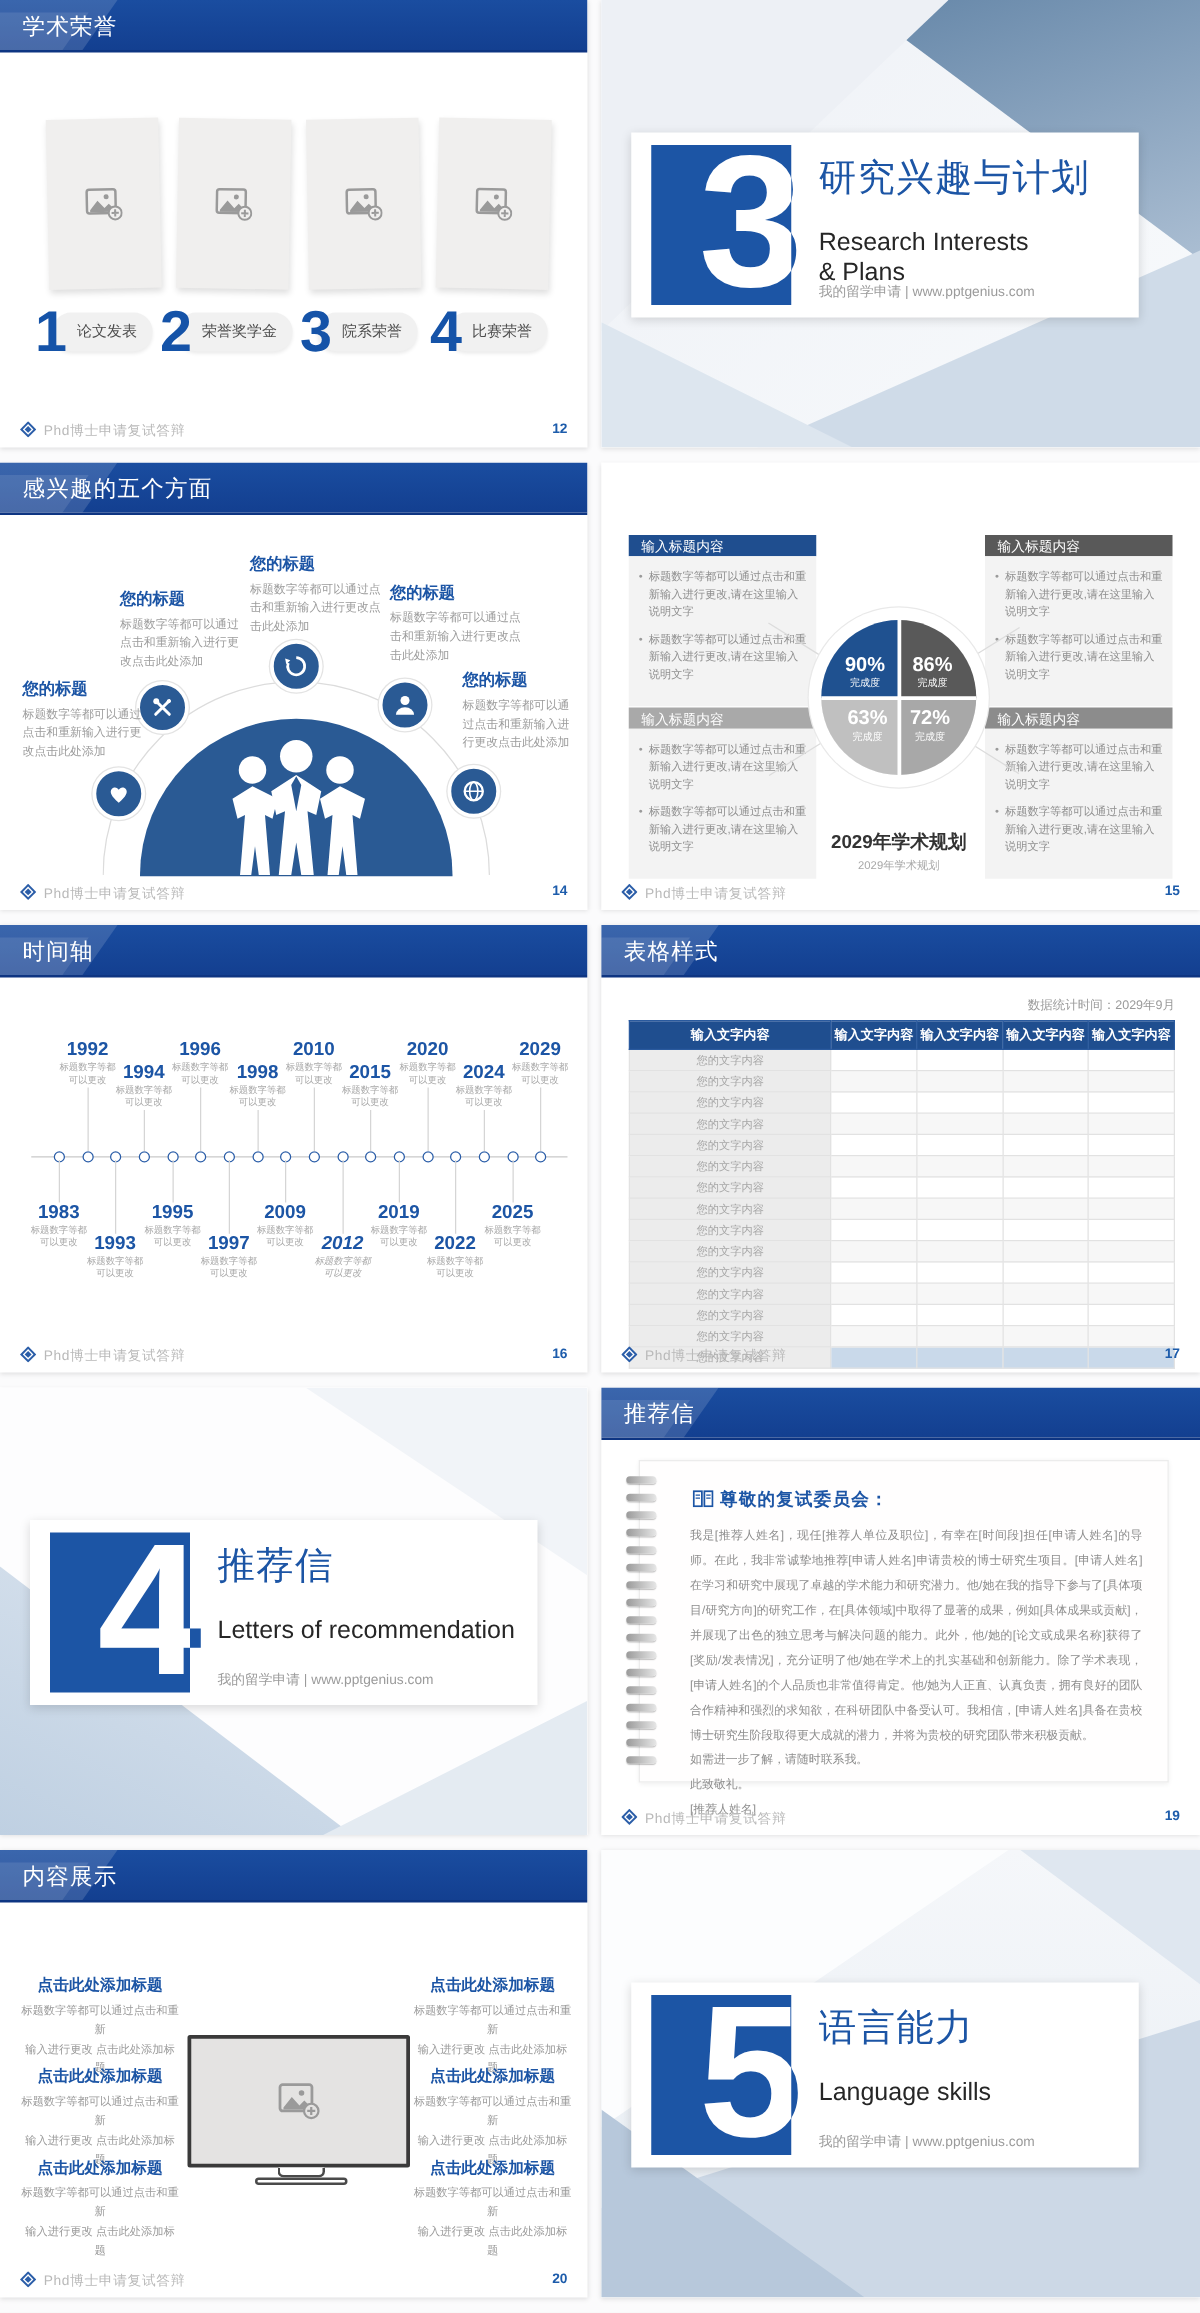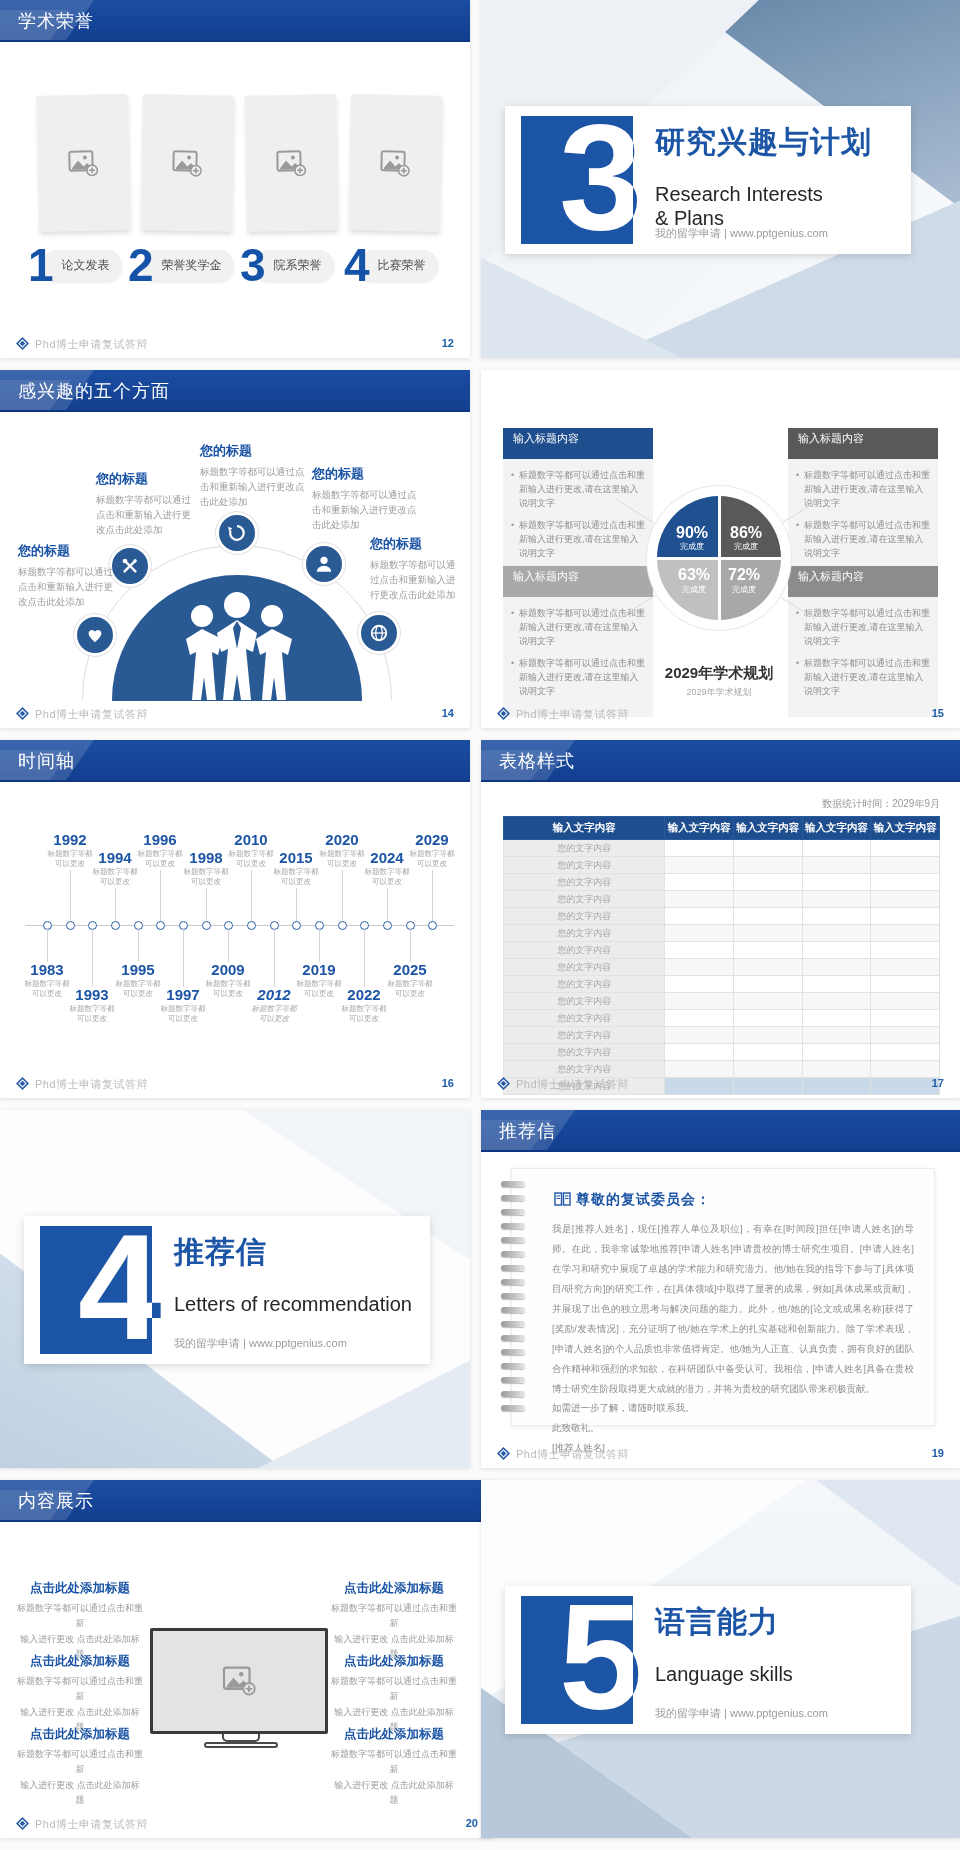--- a/index.html
+++ b/index.html
@@ -19,39 +19,39 @@
   .bg{position:absolute;inset:0;}
   .poly{position:absolute;inset:0;}
   .cover-card{position:absolute;left:24px;top:106px;width:406px;height:148px;background:#fff;box-shadow:0 2px 8px rgba(0,0,0,.15);}
   .numwrap{position:absolute;left:16px;top:10px;width:112px;height:128px;}
   .nsq{position:absolute;inset:0;background:#1c55a5;}
   .ndig{position:absolute;left:38px;top:-14px;font-size:150px;line-height:1;font-weight:bold;font-family:"Liberation Sans",sans-serif;}
   .nblue{color:#1c55a5;}
   .nclip{position:absolute;inset:0;overflow:hidden;}
   .nwhite{color:#fff;}
   .ctext{position:absolute;left:150px;top:16px;right:10px;}
-  .ctitle{margin:0;font-size:30px;font-weight:bold;color:#1c55a5;letter-spacing:1px;}
+  .ctitle{margin:0;font-size:30px;font-weight:normal;color:#1c55a5;letter-spacing:1px;}
   .csub{margin-top:19px;font-size:20px;color:#262626;line-height:1.2;}
   .ctag{position:absolute;left:150px;bottom:13px;font-size:11px;color:#9b9b9b;}
   
   .pcard{position:absolute;top:95px;width:90px;height:136px;background:#f0efee;box-shadow:1px 3px 5px rgba(0,0,0,.13);display:flex;align-items:center;justify-content:center;}
   .hn{position:absolute;top:242px;display:flex;align-items:center;}
   .hn b{font-size:46px;font-weight:800;color:#1553a8;position:relative;z-index:2;line-height:1;}
   .hn .pill{margin-left:-12px;background:#f1f1f1;border-radius:15px;padding:7px 12px 7px 20px;font-size:12px;color:#4d4d4d;box-shadow:0 2px 3px rgba(0,0,0,.08);white-space:nowrap;}
   
   .archalf{position:absolute;left:82px;top:175px;width:310px;height:155px;overflow:hidden;}
   .arccirc{width:310px;height:310px;border-radius:50%;border:1px solid #dcdcdc;box-sizing:border-box;}
   .dome{position:absolute;left:112px;top:205px;width:250px;height:126px;background:#2a5a94;border-radius:125px 125px 0 0;}
   .badge{position:absolute;width:42px;height:42px;border-radius:50%;background:#2a5a94;border:3px solid #fff;box-shadow:0 0 0 1px #e3e3e3;display:flex;align-items:center;justify-content:center;box-sizing:border-box;}
   .ilabel{position:absolute;width:112px;}
   .ilabel h4{margin:0 0 4px 0;font-size:13px;color:#1c55a5;}
   .ilabel p{margin:0;font-size:9.5px;color:#9c9c9c;line-height:1.6;}
   
   .panel{position:absolute;width:150px;}
-  .phead{height:31px;line-height:20px;color:#fff;font-size:11px;padding-left:10px;box-sizing:border-box;}
+  .phead{height:17px;line-height:20px;color:#fff;font-size:11px;padding-left:10px;box-sizing:border-box;}
   .pbody{background:#f3f3f3;padding:10px 8px;min-height:88px;}
   .pbody p{position:relative;margin:0 0 8px 0;padding-left:8px;font-size:9px;color:#8f8f8f;line-height:1.55;}
   .pbody p:before{content:"•";position:absolute;left:0;top:0;color:#9a9a9a;}
   .ph-blue{background:#1f4e8f;} .ph-dgray{background:#595959;} .ph-lgray{background:#a9a9a9;} .ph-mgray{background:#8c8c8c;}
   .pie{position:absolute;left:176px;top:126px;width:124px;height:124px;border-radius:50%;background:conic-gradient(#595959 0% 25%,#a8a8a8 25% 50%,#c0c0c0 50% 75%,#1f5190 75% 100%);box-shadow:0 0 0 10px #fff,0 0 0 11px #e9e9e9;}
   .gapv{position:absolute;left:60.5px;top:0;bottom:0;width:3px;background:#fff;}
   .gaph{position:absolute;top:60.5px;left:0;right:0;height:3px;background:#fff;}
   .plab{position:absolute;color:#fff;text-align:center;line-height:1.15;}
   .plab b{font-size:16px;font-weight:bold;}
   .plab i{display:block;font-style:normal;font-size:8px;}
@@ -665,21 +665,21 @@
       <span class="flogo"><svg width="13" height="13" viewBox="0 0 14 14">
             <path d="M7 0 L14 7 L7 14 L0 7 Z" fill="#2a5da8"></path>
             <path d="M7 2.4 L11.6 7 L7 11.6 L2.4 7 Z" fill="#fff"></path>
             <path d="M7 4 L10 7 L7 10 L4 7 Z" fill="#2a5da8"></path>
           </svg></span>
       <span class="ftext">Phd博士申请复试答辩</span>
       <span class="fpage">19</span>
     </div>
   </section>
 
-  <section class="slide" style="left:0;top:1480px;width:470px;padding-left:24px;">
+  <section class="slide" style="left:0;top:1480px;width:470px;">
     <div class="hbar">
         <i class="t1"></i>
         <i class="t2"></i>
       <span class="htitle">内容展示</span>
       </div>
     <div class="cblk" style="left:16px;top:100px;">
         <h4>点击此处添加标题</h4>
         <p><span>标题数字等都可以通过点击和重新</span><br><span>输入进行更改 点击此处添加标题</span></p>
       </div>
     <div class="cblk" style="left:16px;top:173px;">

